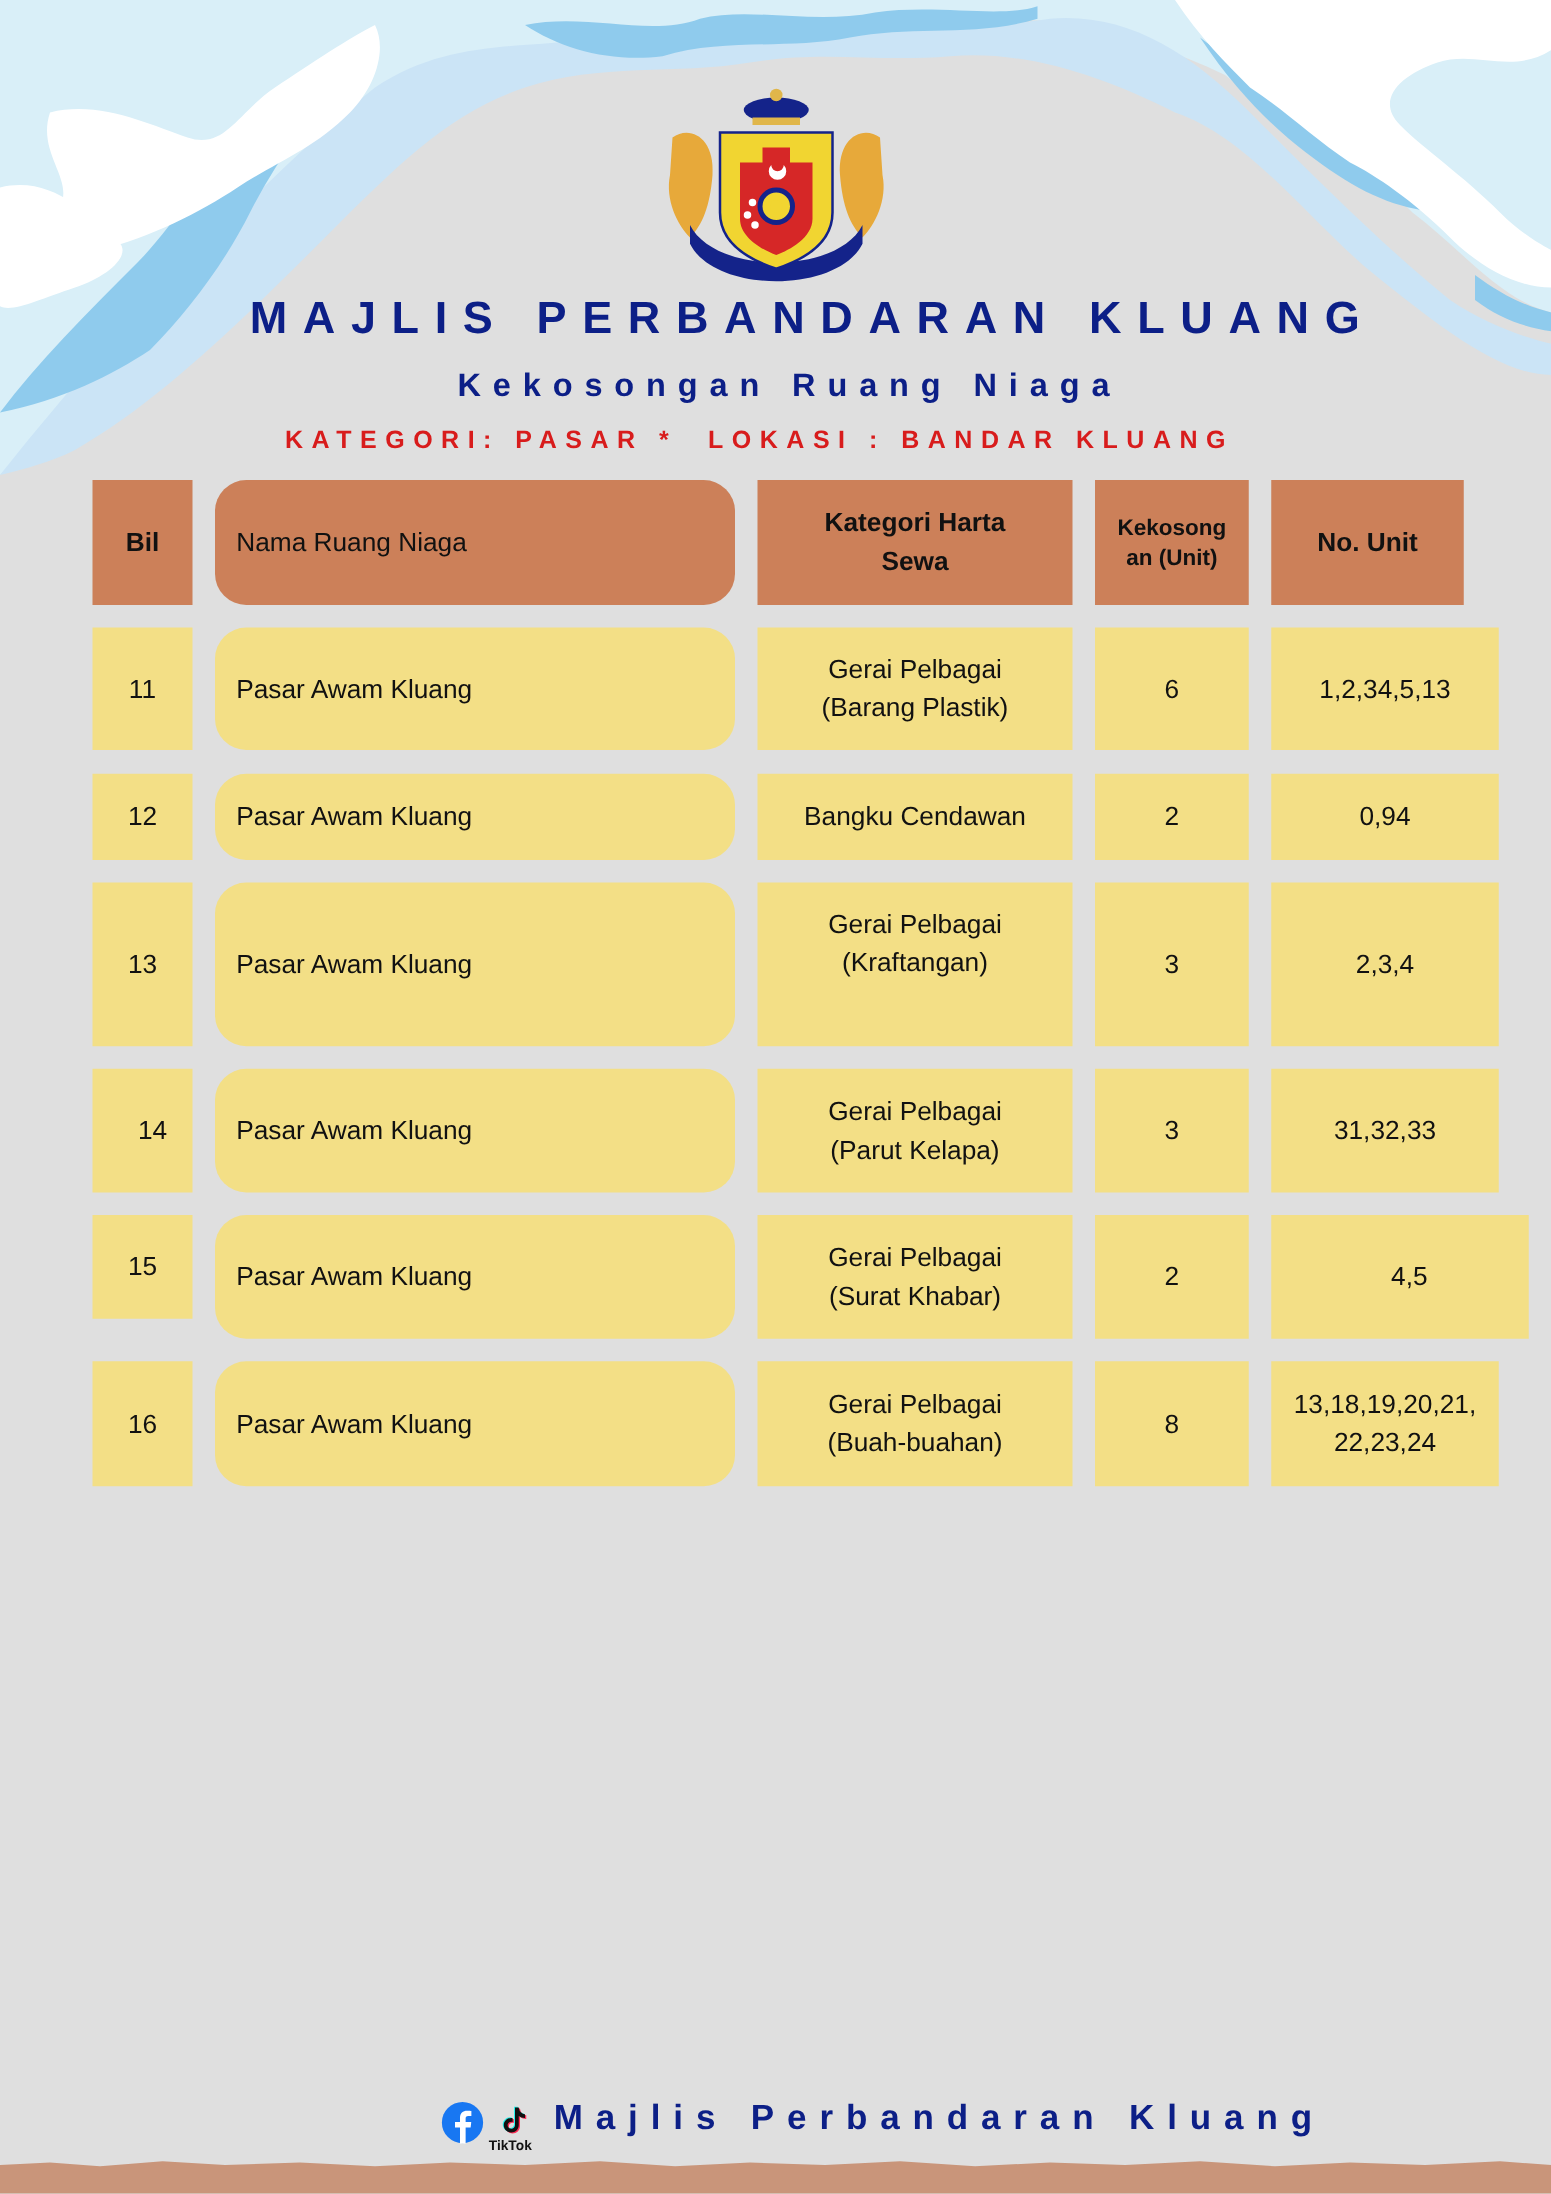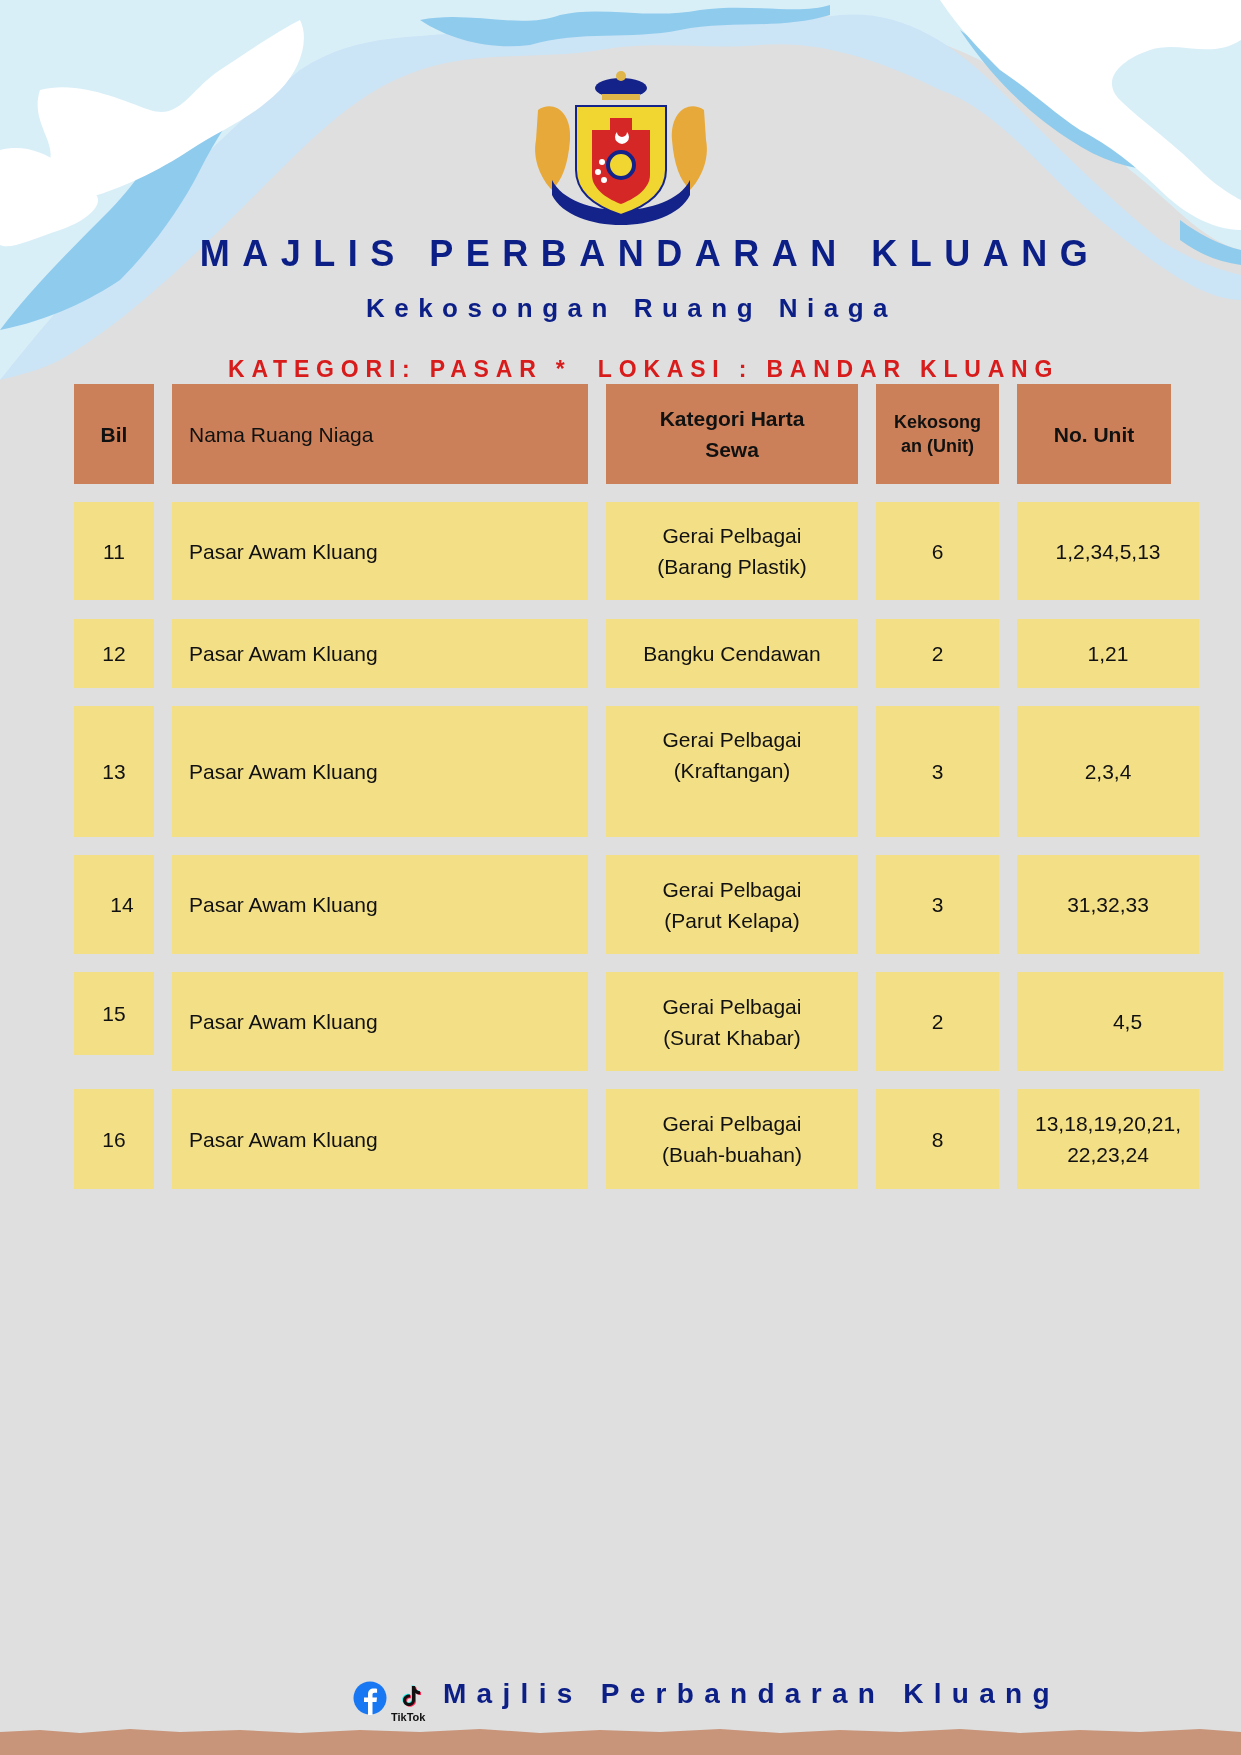--- a/index.html
+++ b/index.html
@@ -16,31 +16,31 @@
     font-size: 36px; letter-spacing: 12.5px; z-index: 2;
   }
   .subtitle {
     position: absolute; left: 0; top: 293px; width: 1263px; text-align: center;
     color: #0c1f87; font-family: "Liberation Sans", sans-serif; font-weight: bold;
     font-size: 26px; letter-spacing: 9.5px; z-index: 2;
   }
   .category-line {
     position: absolute; left: 228px; top: 341px;
     color: #d81c1c; font-family: "Liberation Sans", sans-serif; font-weight: bold;
-    font-size: 23px; letter-spacing: 6.8px; white-space: pre; z-index: 2; margin-top: 15px;
+    font-size: 20px; letter-spacing: 6.8px; white-space: pre; z-index: 2;
   }
   .cell {
     position: absolute; display: flex; align-items: center; justify-content: center;
     text-align: center; box-sizing: border-box; color: #111;
     font-family: "Liberation Sans", sans-serif; font-size: 21px; line-height: 31px;
     white-space: pre-line; z-index: 2;
   }
   .cell.head { background: #cc8059; font-weight: bold; }
   .cell.body { background: #f3df86; }
-  .cell.left { justify-content: flex-start; padding-left: 17px; text-align: left; }
+  .cell.left { justify-content: flex-start; padding-left: 17px; text-align: left; border-radius: 25px; }
   .cell.small { font-size: 18px; line-height: 24px; }
   .cell.nameh { font-weight: normal; }
   .footer-bar { position: absolute; left: 0; top: 1728px; width: 1241px; height: 27px; z-index: 1; }
   .social { position: absolute; top: 1681px; z-index: 2; }
   .footer-text {
     position: absolute; left: 443px; top: 1678px; color: #0c1f87;
     font-family: "Liberation Sans", sans-serif; font-weight: bold; font-size: 28px;
     letter-spacing: 10.3px; white-space: nowrap; z-index: 2;
   }
   .tiktok-label { position: absolute; left: 391px; top: 1711px; font-size: 11px; font-weight: bold; font-family: "Liberation Sans", sans-serif; color: #111; z-index: 2; }
@@ -102,21 +102,21 @@
   <div class="cell body left" style="left:172px;top:502px;width:416px;height:98px;">Pasar Awam Kluang</div>
   <div class="cell body" style="left:606px;top:502px;width:252px;height:98px;">Gerai Pelbagai
 (Barang Plastik)</div>
   <div class="cell body" style="left:876px;top:502px;width:123px;height:98px;">6</div>
   <div class="cell body" style="left:1017px;top:502px;width:182px;height:98px;">1,2,34,5,13</div>
 
   <div class="cell body" style="left:74px;top:619px;width:80px;height:69px;">12</div>
   <div class="cell body left" style="left:172px;top:619px;width:416px;height:69px;">Pasar Awam Kluang</div>
   <div class="cell body" style="left:606px;top:619px;width:252px;height:69px;">Bangku Cendawan</div>
   <div class="cell body" style="left:876px;top:619px;width:123px;height:69px;">2</div>
-  <div class="cell body" style="left:1017px;top:619px;width:182px;height:69px;">1,21</div>
+  <div class="cell body" style="left:1017px;top:619px;width:182px;height:69px;">0,94</div>
 
   <div class="cell body" style="left:74px;top:706px;width:80px;height:131px;">13</div>
   <div class="cell body left" style="left:172px;top:706px;width:416px;height:131px;">Pasar Awam Kluang</div>
   <div class="cell body" style="left:606px;top:706px;width:252px;height:131px;align-items:flex-start;padding-top:18px;">Gerai Pelbagai
 (Kraftangan)</div>
   <div class="cell body" style="left:876px;top:706px;width:123px;height:131px;">3</div>
   <div class="cell body" style="left:1017px;top:706px;width:182px;height:131px;">2,3,4</div>
 
   <div class="cell body" style="left:74px;top:855px;width:80px;height:99px;padding-left:16px;">14</div>
   <div class="cell body left" style="left:172px;top:855px;width:416px;height:99px;">Pasar Awam Kluang</div>

